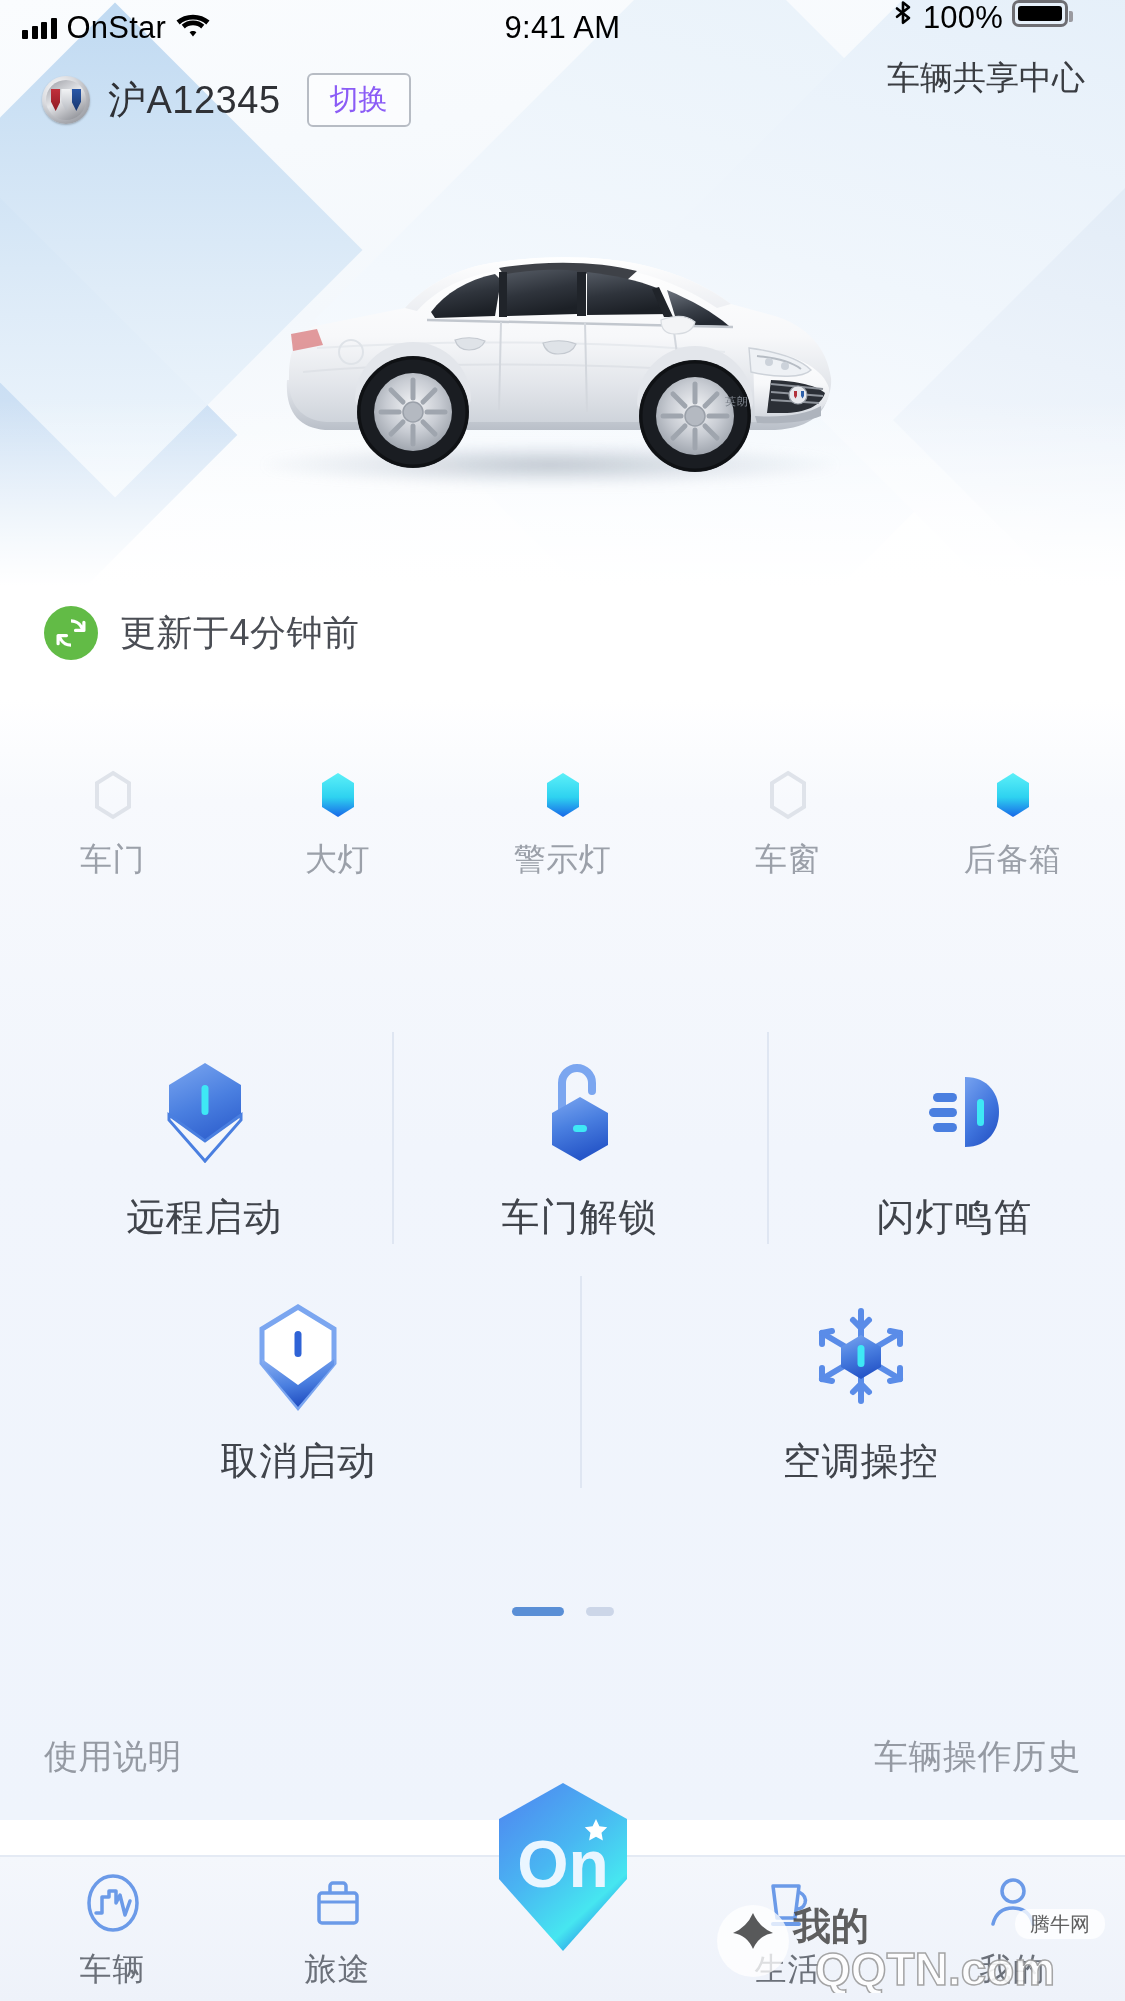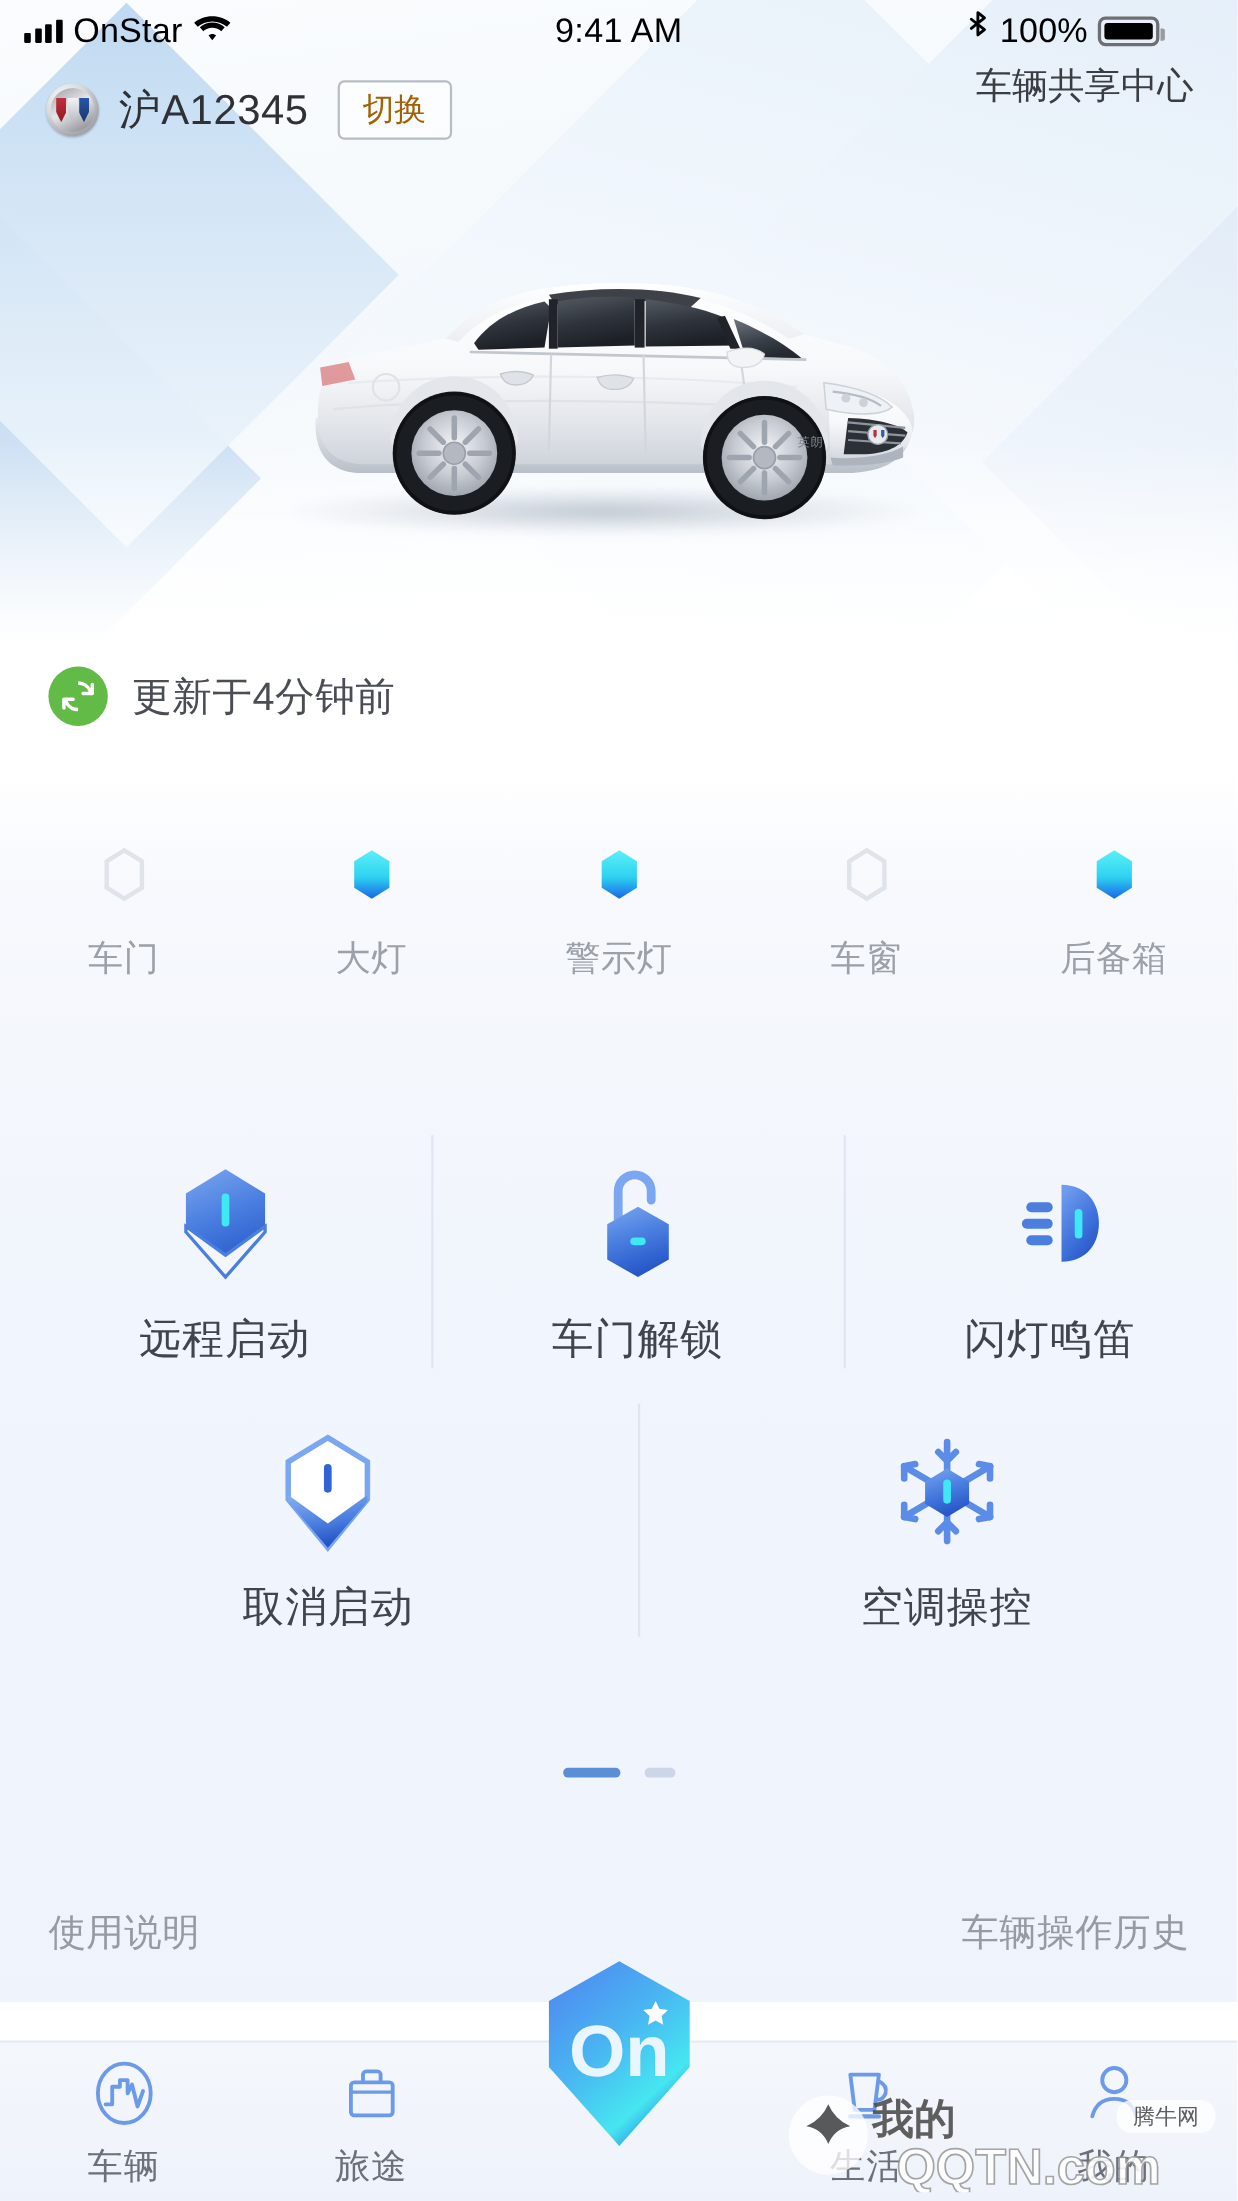--- a/index.html
+++ b/index.html
@@ -17,21 +17,21 @@
 
   
   .statusbar {
     position:absolute; top:0; left:0; width:1072px; height:56px;
     display:flex; align-items:center; z-index:40;
     background:transparent;
     text-decoration:underline;
   }
   .sb-left { position:absolute; left:22px; top:0; height:56px; display:flex; align-items:center; gap:10px; }
   .sb-center { position:absolute; left:0; width:1125px; text-align:center; top:0; height:56px; line-height:56px; }
-  .sb-right { position:absolute; right:18px; top:0; height:56px; display:flex; align-items:center; gap:9px; }
+  .sb-right { position:absolute; right:4px; top:0; height:56px; display:flex; gap:9px; }
   .sb-text { font-size:31px; color:#000; font-weight:400; letter-spacing:.2px; }
   .sb-time { font-size:31px; color:#000; font-weight:500; letter-spacing:.3px; }
   .bars { display:flex; align-items:flex-end; gap:3.5px; height:22px; }
   .bars i { display:block; width:6px; background:#000; border-radius:1px; }
   .bars i:nth-child(1){height:9px}
   .bars i:nth-child(2){height:13px}
   .bars i:nth-child(3){height:17px}
   .bars i:nth-child(4){height:21px}
   .batt { position:relative; width:56px; height:27px; border:3px solid #6e6e73; border-radius:7px; }
   .batt::after { content:""; position:absolute; right:-8px; top:8px; width:4px; height:11px; background:#9a9aa0; border-radius:0 2px 2px 0; }
@@ -70,21 +70,21 @@
     background:linear-gradient(150deg,#9b9da4 0%,#e6e7ea 45%,#7f8188 100%); }
   .buick .shields { position:relative; width:30px; height:22px; display:flex; gap:1px; z-index:2; }
   .buick .shields b { flex:1; display:block; clip-path:polygon(0 0,100% 0,100% 58%,50% 100%,0 58%); }
   .buick .shields b:nth-child(1){ background:linear-gradient(180deg,#c1303a,#8e1b24); }
   .buick .shields b:nth-child(2){ background:linear-gradient(180deg,#f2f3f5,#b9bcc3); }
   .buick .shields b:nth-child(3){ background:linear-gradient(180deg,#2857a8,#17356e); }
   .plate { font-size:38px; color:#2f3136; font-weight:400; letter-spacing:.5px; }
   .switch-btn {
     margin-left:8px; width:104px; height:54px; border:2px solid #b7bcc4; border-radius:6px;
     display:flex; align-items:center; justify-content:center; background:rgba(255,255,255,.45);
-    font-size:29px; color:#a16207;
+    font-size:29px; color:#8b5cf6;
   }
   .hdr-right { position:absolute; right:40px; top:0; height:88px; display:flex; align-items:flex-start; }
   .hdr-right span { font-size:33px; color:#3a3d42; }
 
   
   .car-wrap { position:absolute; left:0; top:185px; width:1125px; height:330px; z-index:20; }
   .car-shadow {
     position:absolute; left:265px; top:258px; width:570px; height:44px;
     background:radial-gradient(ellipse at 50% 50%,rgba(110,125,145,.40) 0%,rgba(150,165,185,.16) 48%,rgba(255,255,255,0) 74%);
     filter:blur(4px);
@@ -100,21 +100,21 @@
   .update-text { font-size:36px; color:#4a4d54; letter-spacing:.5px; }
 
   
   .panel {
     position:absolute; left:0; top:700px; width:1125px; height:1120px; z-index:10;
     background:linear-gradient(180deg,#ffffff 0%,#f7f9fd 9%,#f1f5fc 40%,#eff4fc 100%);
   }
 
   
   .status-row { position:absolute; left:0; top:770px; width:1125px; display:flex; z-index:26; }
-  .status-cell { flex:1; display:flex; flex-direction:column; align-items:center; gap:30px; }
+  .status-cell { flex:1; display:flex; flex-direction:column; align-items:center; gap:18px; }
   .hexdot { width:44px; height:50px; position:relative; }
   .hexdot svg { display:block; width:44px; height:50px; }
   .status-label { font-size:32px; color:#9ba0a9; letter-spacing:.5px; }
 
   
   .grid { position:absolute; left:0; top:1022px; width:1125px; z-index:26;padding-left:17px; }
   .grid-row { display:flex; width:1125px; height:244px; }
   .cell { flex:1; position:relative; display:flex; flex-direction:column; align-items:center; justify-content:flex-start; padding-top:26px; }
   .cell .vline { position:absolute; left:0; top:10px; width:2px; height:212px; background:#dfe6f2; }
   .cell:first-child .vline { display:none; }

